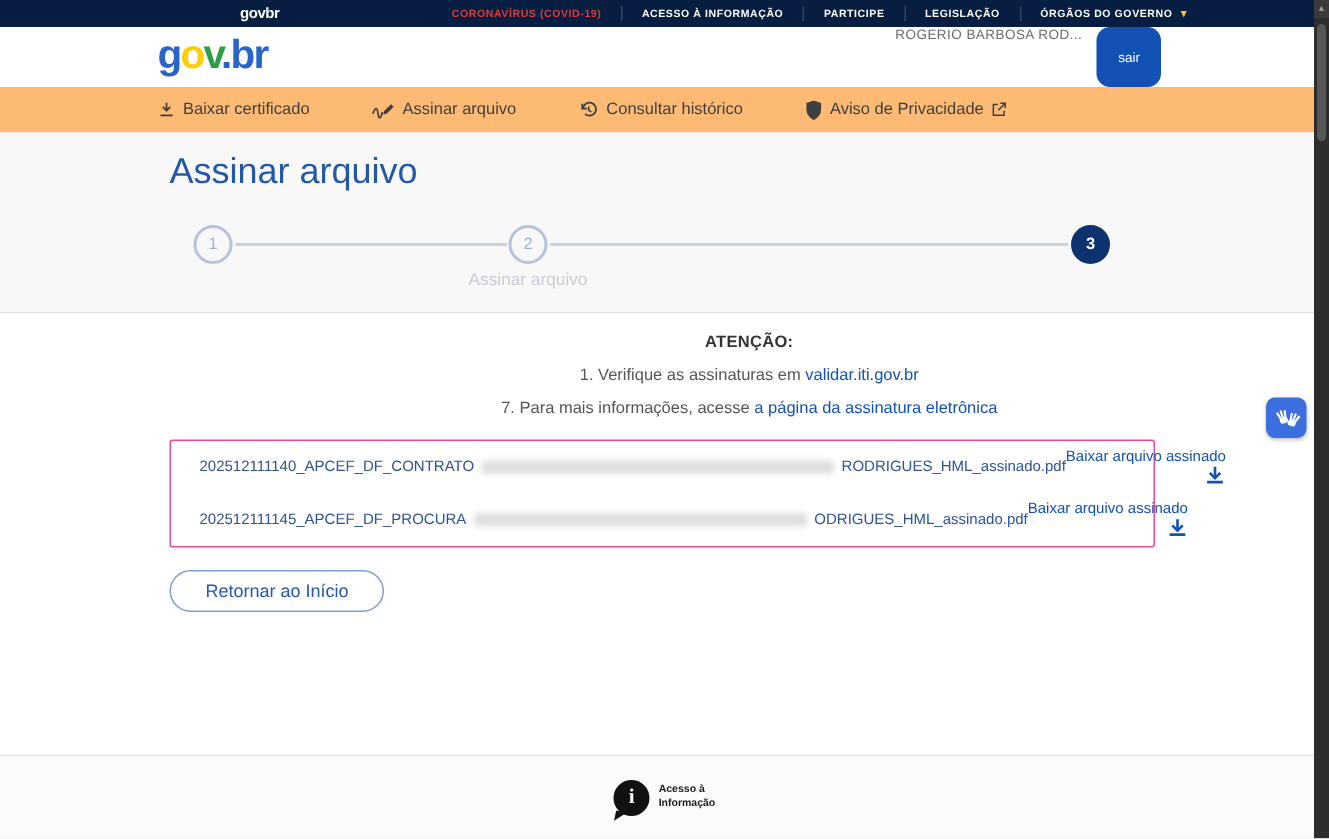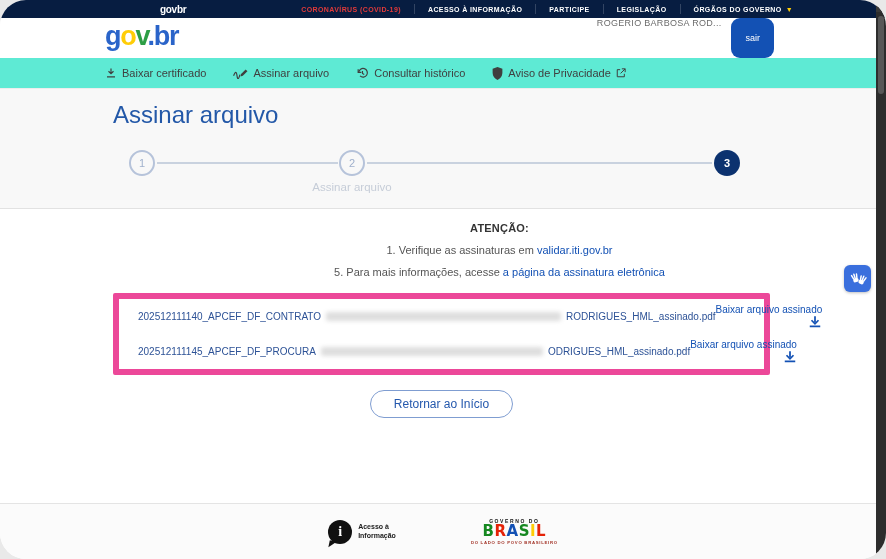--- a/index.html
+++ b/index.html
@@ -1,38 +1,38 @@
 <!DOCTYPE html>
 <html><head>
 <meta charset="utf-8">
 <style>
   * { margin:0; padding:0; box-sizing:border-box; }
   html,body { background:#e9e9e9; }
   body { font-family:"Liberation Sans", sans-serif; }
-  .screen { position:relative; width:886px; height:559px; background:#fff; overflow:hidden; margin:0 auto;border-radius:26px; }
+  .screen { position:relative; width:886px; height:559px; background:#fff; overflow:hidden; margin:0 auto; }
 
   
   .topbar { height:18px; background:#071D41; display:flex; align-items:center; }
   .tb-logo { margin-left:160px; color:#fff; font-weight:800; font-size:10px; letter-spacing:-0.3px; cursor:pointer; }
   .tb-links { display:flex; margin-left:auto; margin-right:80px; list-style:none; align-items:center; height:100%; }
   .tb-links li { display:flex; align-items:center; padding:0 13px; height:10px; border-right:1px solid rgba(255,255,255,0.18); color:#fff; font-size:7px; font-weight:700; letter-spacing:0.4px; white-space:nowrap; cursor:pointer; }
   .tb-links li:last-child { border-right:none; }
   .tb-links li.covid { color:#e13a3a; }
   .chev { color:#FFCD07; font-size:7px; margin-left:4px; }
 
   
   .header { height:40px; background:#fff; position:relative; }
   .gov-logo { position:absolute; left:105px; top:3px; font-size:27px; font-weight:800; letter-spacing:-1.2px; cursor:pointer; }
   .gl-blue { color:#2a64c9; } .gl-yellow { color:#FFCD07; } .gl-green { color:#2d9e45; }
   .user-area { position:absolute; right:112px; top:0; height:40px; display:flex; gap:10px; }
   .user-name { font-size:9px; color:#6b6b6b; letter-spacing:0.3px; }
   .logout-btn { background:#1351B4; color:#fff; border:none; border-radius:9px; font-size:9px; padding:13px 14px; cursor:pointer; font-family:inherit; }
 
   
-  .appnav { height:30px; background:#5eead4; display:flex; align-items:center; padding-left:105px; gap:27px; }
+  .appnav { height:30px; background:#fdba74; display:flex; align-items:center; padding-left:105px; gap:42px; }
   .nav-item { display:flex; align-items:center; gap:5px; font-size:11px; color:#3f3f3f; cursor:pointer; white-space:nowrap; }
   .nav-item svg { flex:none; }
 
   
   .hero { height:121px; background:#f8f8f8; border-top:1px solid #ededed; border-bottom:1px solid #e2e2e2; position:relative; }
   .page-title { position:absolute; left:113px; top:12px; font-size:24px; font-weight:500; color:#2358a8; }
   .stepper { position:absolute; left:113px; top:0; width:657px; height:121px; }
   .step-line { position:absolute; height:2px; background:#c9d2df; top:73px; }
   .line-1 { left:44px; width:181px; }
   .line-2 { left:254px; width:345px; }
@@ -45,28 +45,28 @@
   .step-label.active { color:#1c1c1c; font-weight:600; }
   .l1 { left:-56px; } .l2 { left:154px; } .l3 { left:529px; }
 
   
   .main { height:294px; background:#fff; padding-left:113px; position:relative; }
   .notice { padding-top:13px;text-align:center; }
   .notice-heading { font-size:11px; font-weight:700; color:#333; letter-spacing:0.2px; }
   .notice-item { font-size:11px; color:#555; margin-top:11px; line-height:11px; }
   .inline-link { color:#1351B4; cursor:pointer; }
 
-  .file-box { margin-top:15px; width:657px; border:6px solid #ec4899; border-radius:2px; background:#fff; }
+  .file-box { margin-top:15px; width:657px; border:1px solid #ec4899; border-radius:2px; background:#fff; }
   .file-row { height:35px; display:flex; align-items:center; padding:0 12px; }
   .file-name { font-size:10px; color:#2d5296; margin-left:7px; white-space:nowrap; display:flex; align-items:center; }
   .redacted { display:inline-block; height:9px; background:#dedede; border-radius:2px; filter:blur(2px); margin:0 5px; }
   .file-spacer { flex:1; }
   .file-action { display:flex; align-items:flex-end; gap:0; color:#1351B4; font-size:10px; cursor:pointer; white-space:nowrap;flex-direction:column; }
 
-  .return-row { width:657px; margin-top:15px; display:flex; justify-content:center; }
+  .return-row { width:657px; margin-top:15px; display:flex; justify-content:flex-start; }
   .return-btn { background:#fff; border:1px solid #7f9dd1; color:#2458ad; font-size:12px; padding:6px 23px; border-radius:17px; cursor:pointer; font-family:inherit; }
 
   
   .vlibras { position:absolute; right:15px; top:265px; width:27px; height:27px; background:#3a6fdd; border-radius:6px; display:flex; align-items:center; justify-content:center; cursor:pointer; box-shadow:0 1px 3px rgba(0,0,0,0.25); }
 
   
   .footer { height:56px; background:#fbfbfb; border-top:1px solid #e4e4e4; display:flex; align-items:center; justify-content:center; gap:75px; }
   .ai-logo { display:flex; align-items:center; gap:6px; cursor:pointer; }
   .ai-icon { position:relative; width:24px; height:24px; background:#111; border-radius:50%; color:#fff; display:flex; align-items:center; justify-content:center; font-weight:800; font-size:14px; font-family:"Liberation Serif", serif; }
   .ai-icon::after { content:""; position:absolute; left:1px; bottom:-4px; width:0; height:0; border-left:7px solid #111; border-bottom:7px solid transparent; transform:rotate(12deg); }
@@ -152,21 +152,21 @@
       <div class="step-circle inactive c2">2</div>
       <div class="step-circle active c3">3</div>
       <div class="step-label inactive l2">Assinar arquivo</div>
     </div>
   </div>
 
   <div class="main">
     <div class="notice">
       <div class="notice-heading">ATENÇÃO:</div>
       <div class="notice-item"><span>1. Verifique as assinaturas em </span><span class="inline-link">validar.iti.gov.br</span></div>
-      <div class="notice-item"><span>5. Para mais informações, acesse </span><span class="inline-link">a página da assinatura eletrônica</span></div>
+      <div class="notice-item"><span>7. Para mais informações, acesse </span><span class="inline-link">a página da assinatura eletrônica</span></div>
     </div>
 
     <div class="file-box">
       <div class="file-row">
         <svg width="17" height="21" viewBox="0 0 20 24">
             <path d="M3.5 1h9L18 6.5V23H3.5z" fill="#fff" stroke="#cfcfcf"></path>
             <path d="M12.5 1L18 6.5h-5.5z" fill="#ececec" stroke="#cfcfcf"></path>
             <rect x="1" y="13.5" width="12.5" height="6.5" rx="1" fill="#d9252c"></rect>
             <text x="7.2" y="18.6" font-size="4.6" font-weight="bold" fill="#fff" text-anchor="middle" font-family="Liberation Sans, sans-serif">PDF</text>
           </svg>
@@ -215,25 +215,20 @@
   </div>
 
   <div class="footer">
     <div class="ai-logo">
       <div class="ai-icon">i</div>
       <div class="ai-text">
         <div>Acesso à</div>
         <div>Informação</div>
       </div>
     </div>
-    <div class="br-logo">
-      <div class="br-top">GOVERNO DO</div>
-      <div class="br-word"><span style="color:#168821">B</span><span style="color:#E52207">R</span><span style="color:#1351B4">A</span><span style="color:#168821">S</span><span style="color:#FFCD07">I</span><span style="color:#E52207">L</span></div>
-      <div class="br-bottom">DO LADO DO POVO BRASILEIRO</div>
-    </div>
   </div>
 
   <div class="vlibras">
     <svg viewBox="0 0 32 32" width="18" height="18" fill="#fff">
       <g transform="rotate(-18 14 16)">
         <rect x="7" y="14" width="9.5" height="7" rx="3"></rect>
         <rect x="6.2" y="6" width="2.6" height="9.5" rx="1.3" transform="rotate(-14 7.5 10)"></rect>
         <rect x="10.2" y="5" width="2.6" height="10.5" rx="1.3"></rect>
         <rect x="14.2" y="6" width="2.6" height="9.5" rx="1.3" transform="rotate(12 15.5 10)"></rect>
       </g>

